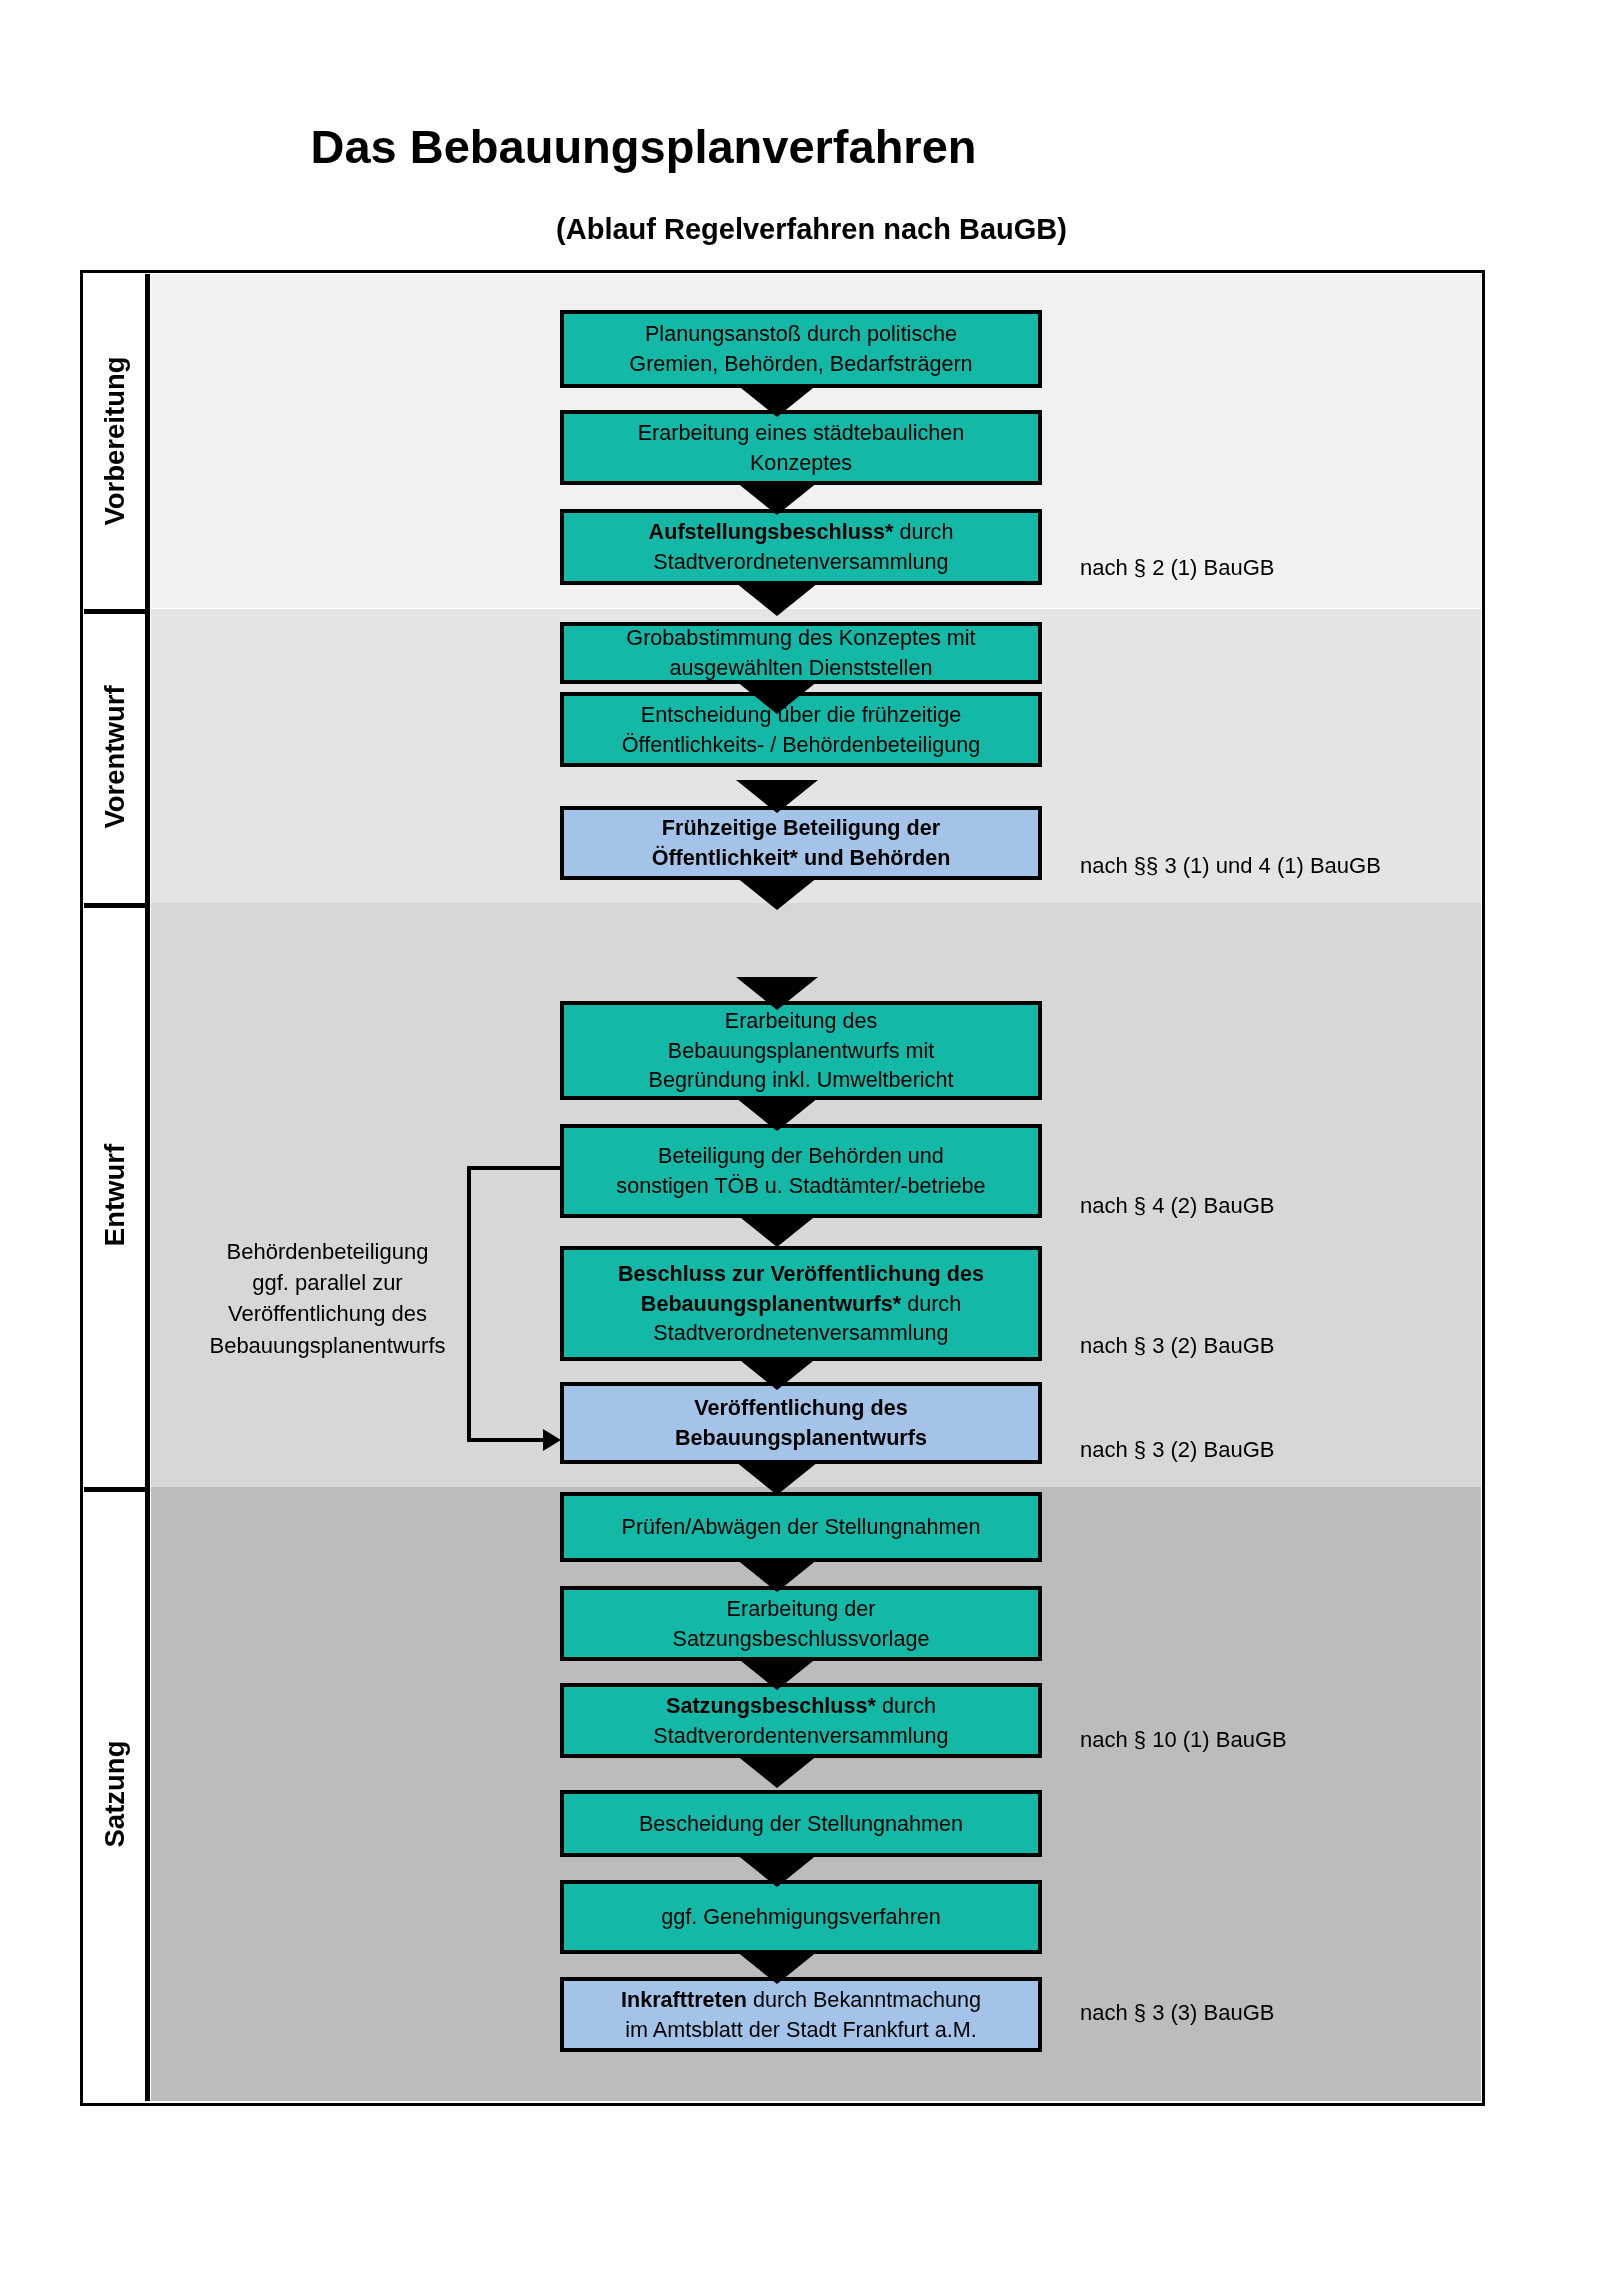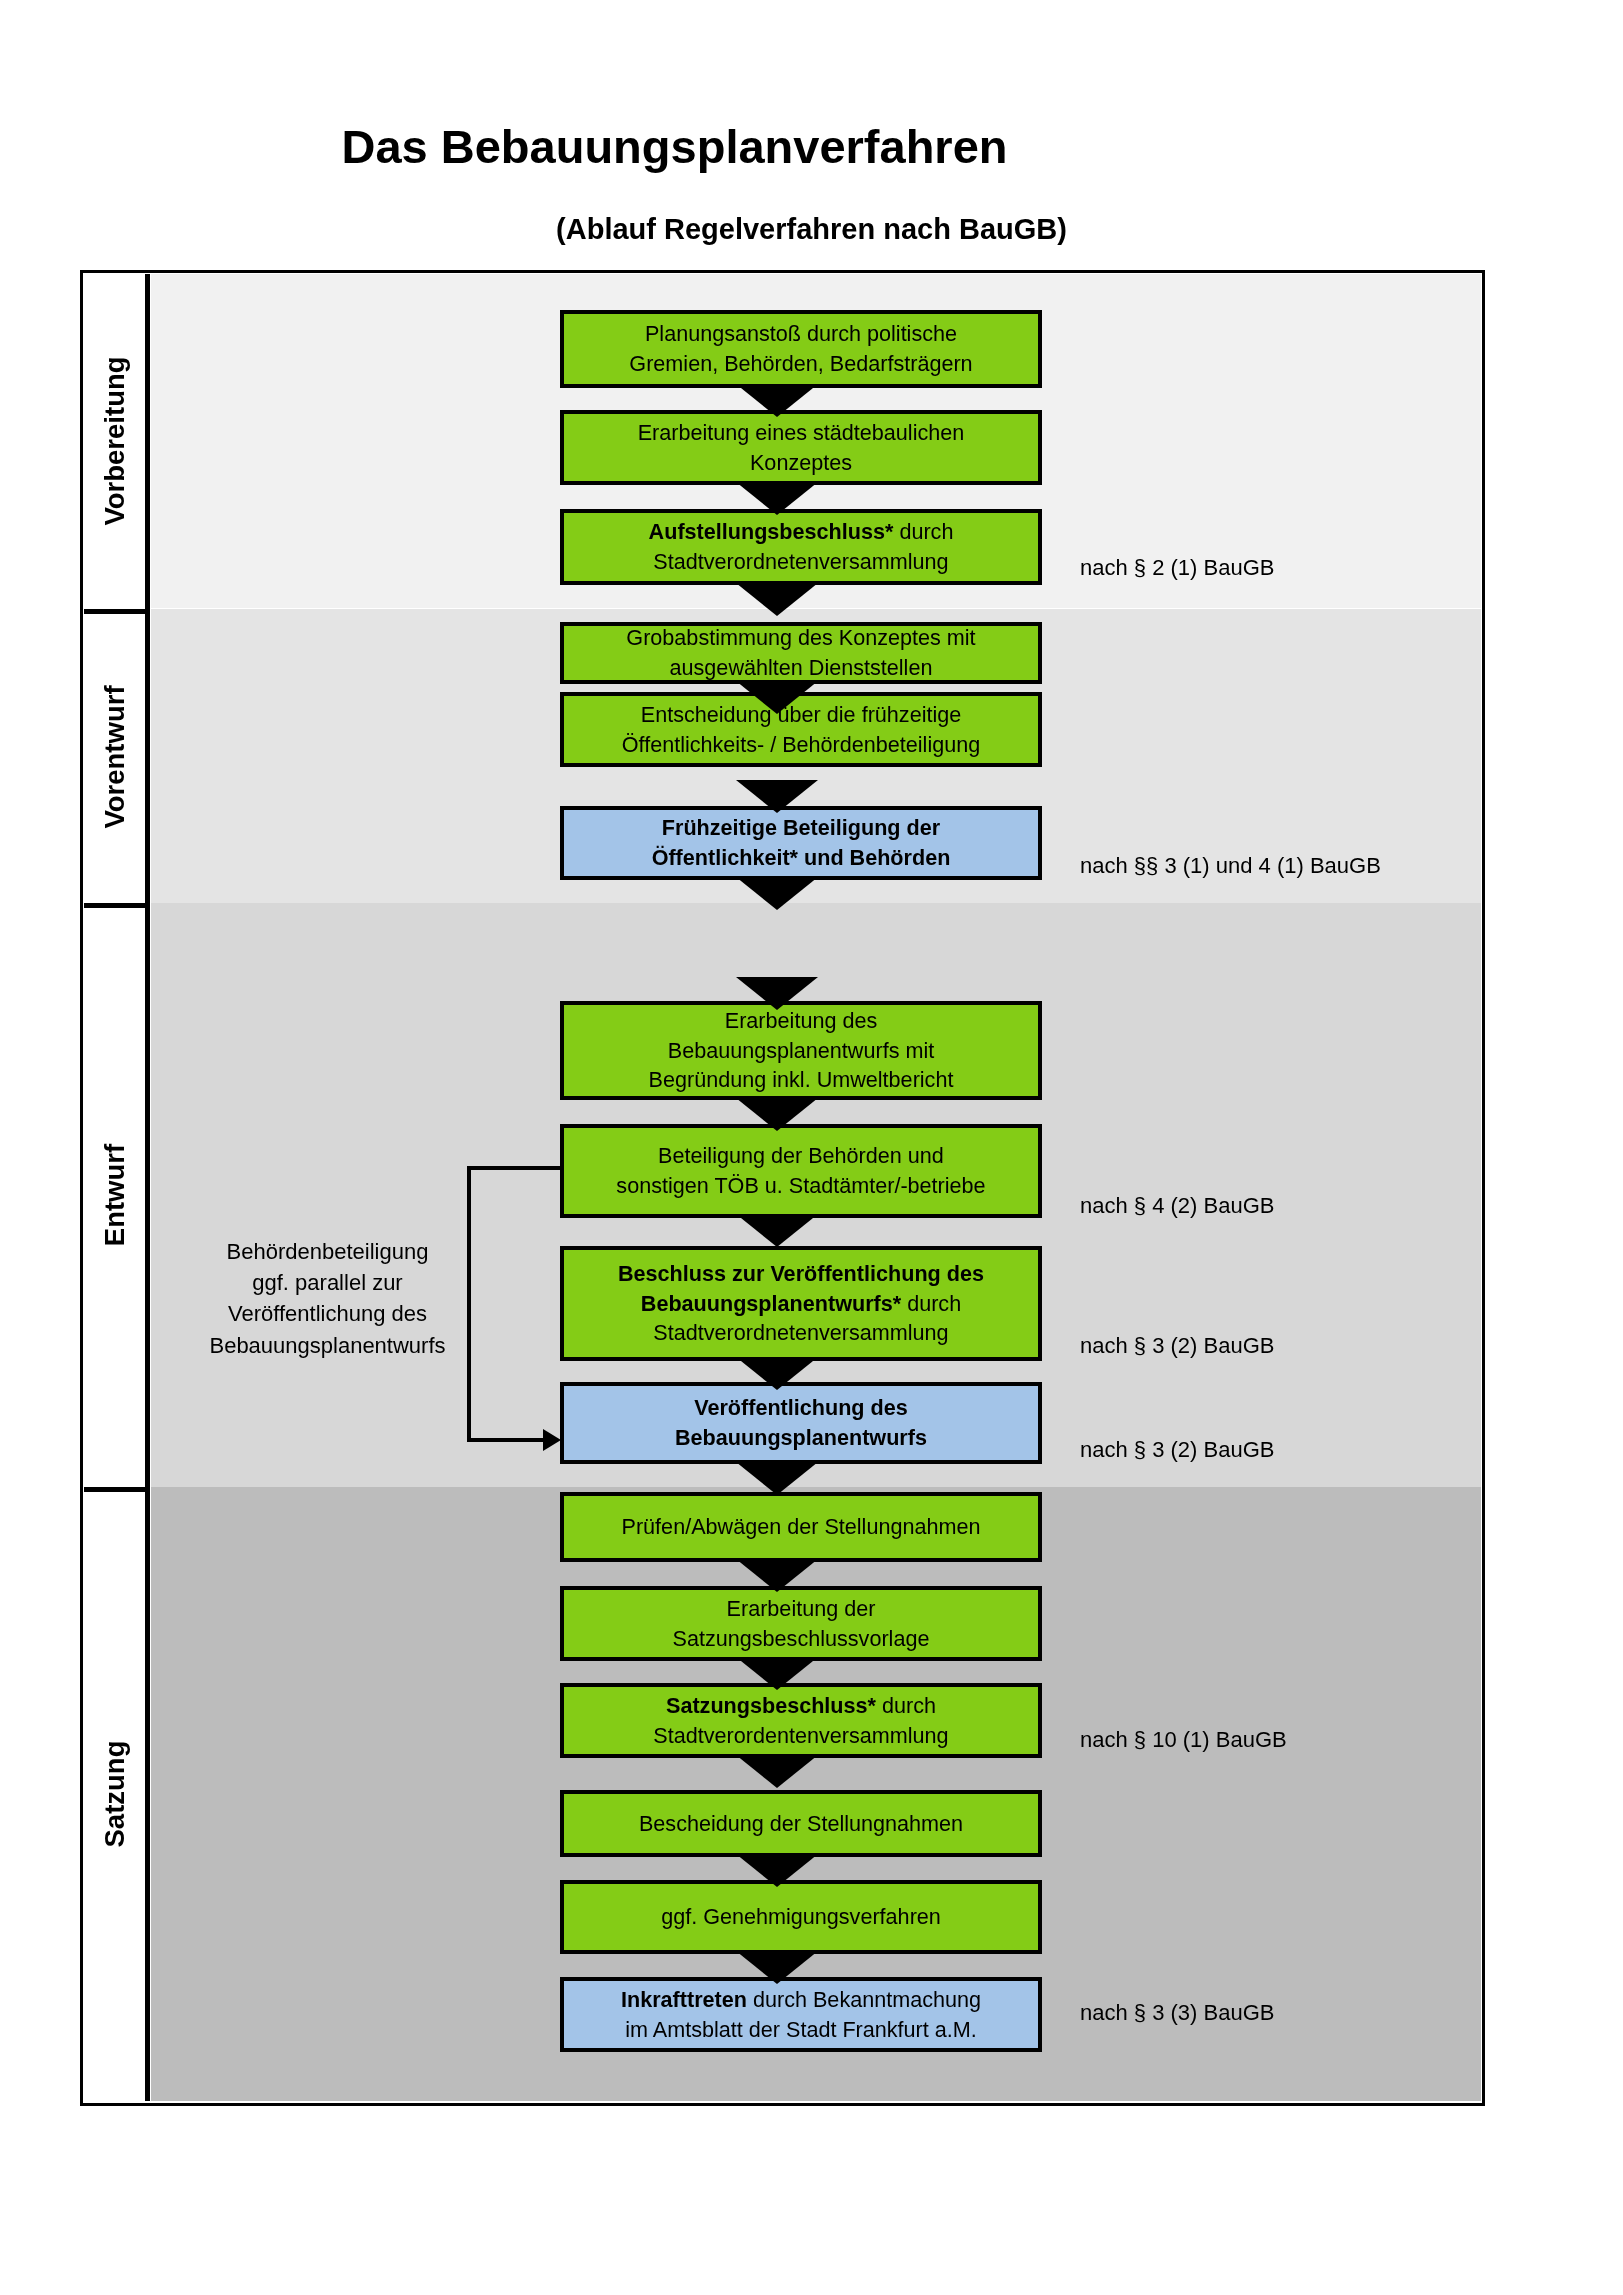--- a/index.html
+++ b/index.html
@@ -1,40 +1,40 @@
 <!DOCTYPE html>
 <html style="font-size:10.5px"><head>
 <meta charset="utf-8">
 <style>
   html,body{margin:0;padding:0;background:#fff;}
   #page{position:relative;width:1623px;height:2295px;background:#fff;
         font-family:"Liberation Sans", sans-serif;color:#000;overflow:hidden;}
 
   .title{position:absolute;top:119px;left:0;width:1287px;text-align:center;
-         font-size:47px;font-weight:bold;padding-left:31px;}
+         font-size:47px;font-weight:bold;}
   .subtitle{position:absolute;top:213px;left:0;width:1623px;text-align:center;
             font-size:29px;font-weight:bold;}
 
   .frame{position:absolute;left:80px;top:270px;width:1405px;height:1836px;
          border:3.9px solid #000;box-sizing:border-box;}
 
   .section{position:absolute;left:151px;width:1330px;}
   .sec-0{top:274px;height:334px;background:#f1f1f1;}
   .sec-1{top:609px;height:295px;background:#e4e4e4;}
   .sec-2{top:903px;height:584px;background:#d7d7d7;}
   .sec-3{top:1487px;height:614px;background:#bcbcbc;}
 
   .labelcol{position:absolute;left:84px;top:274px;width:62px;height:1827px;background:#fff;}
   .vdiv{position:absolute;left:145px;top:274px;width:5.2px;height:1827px;background:#000;}
   .hdiv{position:absolute;left:84px;width:62px;height:5.2px;background:#000;}
   .phase{position:absolute;left:84px;width:62px;display:flex;align-items:center;
          justify-content:center;}
   .phase span{transform:rotate(-90deg);white-space:nowrap;font-size:27.5px;font-weight:bold;}
 
-  .box{position:absolute;left:560px;width:482px;background:#84cc16;border:4.6px solid #000;
+  .box{position:absolute;left:560px;width:482px;background:#14b8a6;border:4.6px solid #000;
        box-sizing:border-box;display:flex;align-items:center;justify-content:center;
        text-align:center;font-size:21.6px;line-height:1.38;white-space:pre-line;}
   .box.hl{background:#a3c4e8;}
   .bb{font-weight:bold;}
 
   .arrow{position:absolute;left:736px;width:0;height:0;
          border-left:41px solid transparent;border-right:41px solid transparent;
          border-top:33px solid #000;}
 
   .ref{position:absolute;left:1080px;font-size:22px;white-space:nowrap;}

